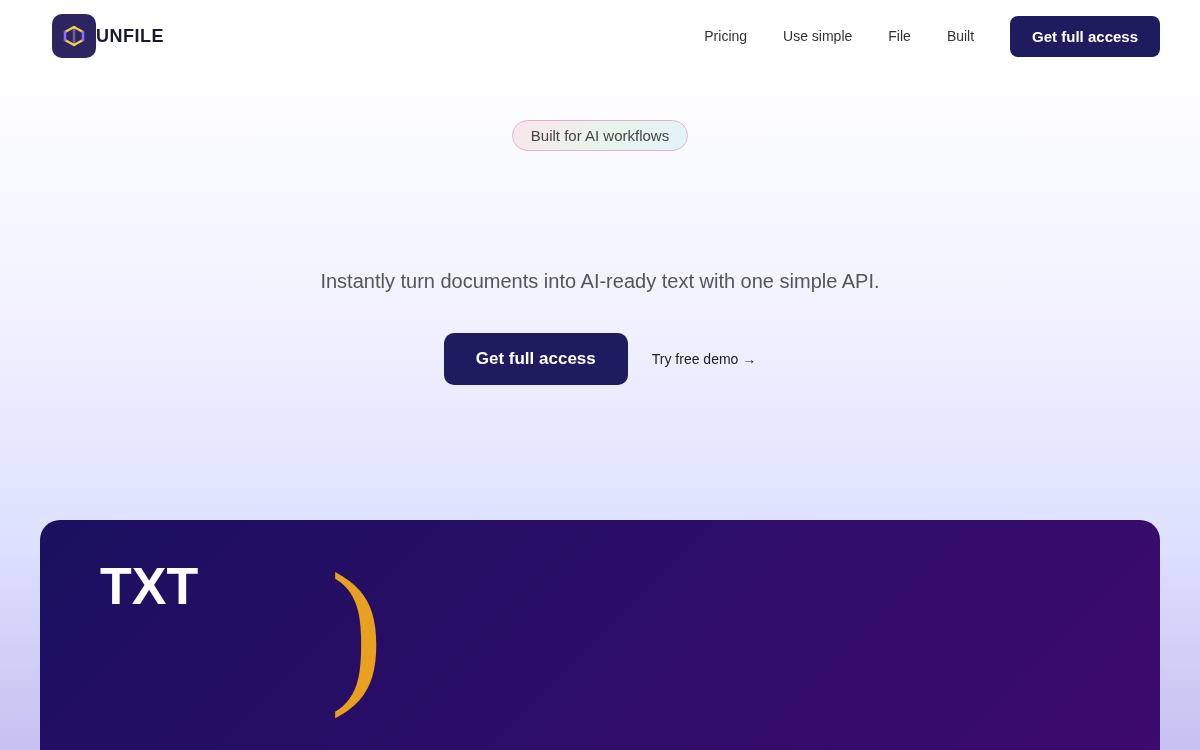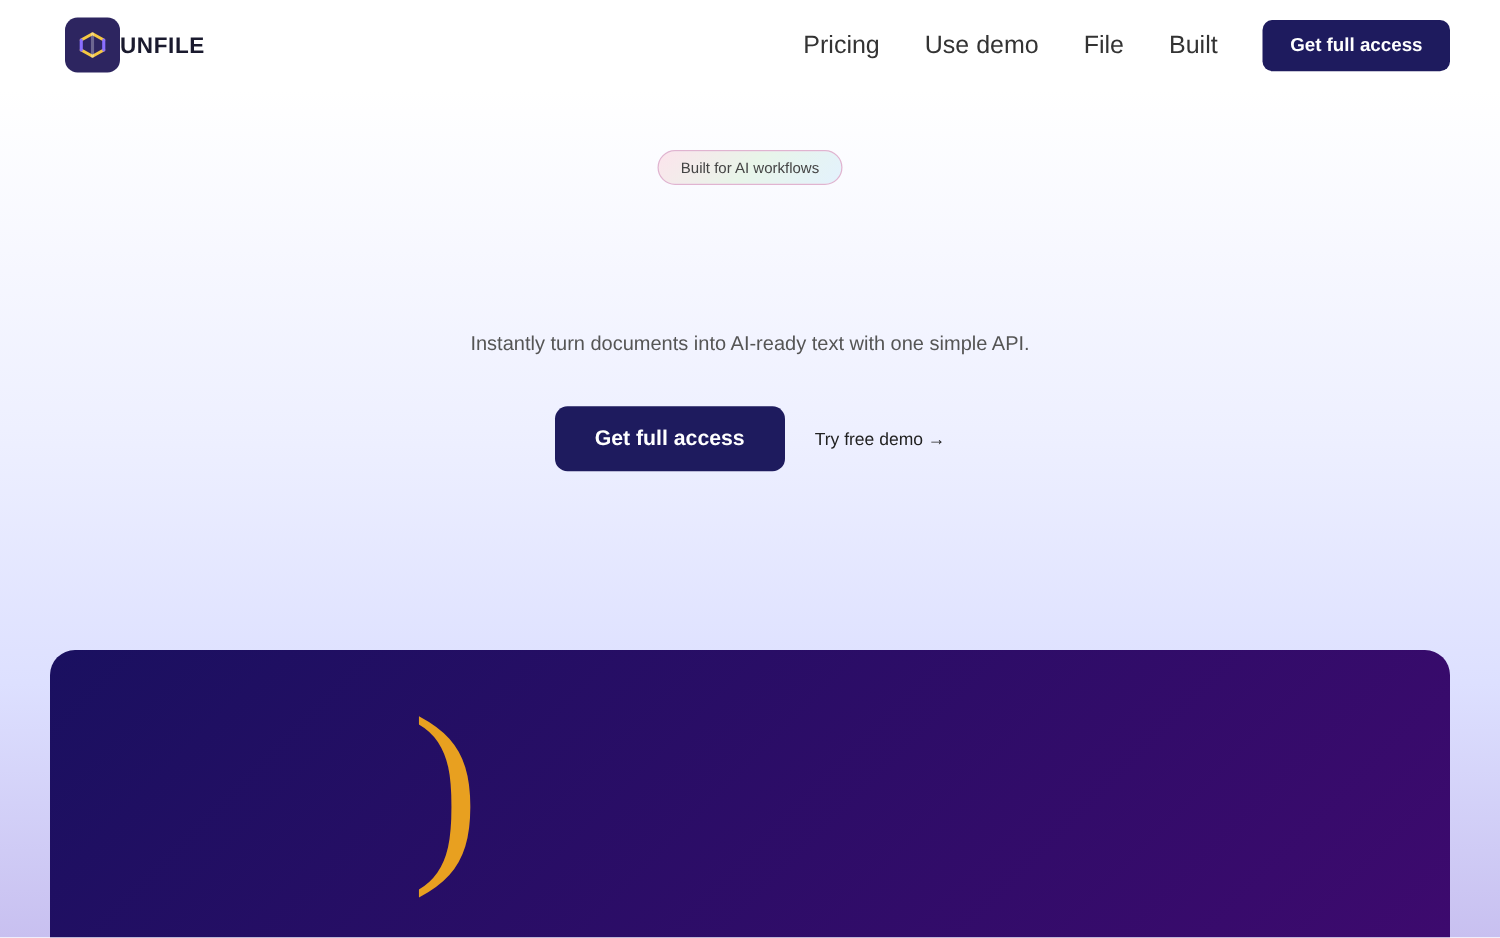--- a/index.html
+++ b/index.html
@@ -56,21 +56,21 @@
       letter-spacing: 0.5px;
     }
 
     nav {
       display: flex;
       align-items: center;
       gap: 36px;
     }
 
     .nav-link {
-      font-size: 20px;
+      font-size: 14px;
       color: #333;
       text-decoration: none;
       cursor: pointer;
     }
 
     .nav-cta {
       background: #1e1b5e;
       color: #ffffff;
       border: none;
       padding: 12px 22px;
@@ -89,38 +89,38 @@
       padding-top: 48px;
       position: relative;
       height: calc(750px - 72px);
     }
 
     .badge {
       background: linear-gradient(135deg, #fce4ec 0%, #e8f5e9 50%, #e3f2fd 100%);
       border: 1px solid #e0b4d0;
       border-radius: 20px;
       padding: 6px 18px;
-      font-size: 12px;
+      font-size: 15px;
       font-weight: 500;
       color: #444;
       margin-bottom: 32px;
     }
 
     .hero-headline {
       text-align: center;
       font-size: 58px;
       font-weight: 800;
       color: #111;
       line-height: 1.15;
       margin-bottom: 20px;
       letter-spacing: -1px;
     }
 
     .hero-sub {
-      font-size: 16px;
+      font-size: 20px;
       color: #555;
       margin-bottom: 40px;
       text-align: center;
     }
 
     .hero-buttons {
       display: flex;
       align-items: center;
       gap: 24px;
       margin-bottom: 60px;
@@ -201,21 +201,21 @@
         <path d="M4 9L4 17" stroke="#8b6fff" stroke-width="2.5" stroke-linecap="round"></path>
         <path d="M22 9L22 17" stroke="#8b6fff" stroke-width="2.5" stroke-linecap="round"></path>
         <path d="M13 4L13 22" stroke="#ffffff" stroke-width="2.5" stroke-linecap="round" opacity="0.3"></path>
       </svg>
     </div>
     <span class="logo-text">UNFILE</span>
   </div>
 
   <nav>
     <a class="nav-link">Pricing</a>
-    <a class="nav-link">Use demo</a>
+    <a class="nav-link">Use simple</a>
     <a class="nav-link">File</a>
     <a class="nav-link">Built</a>
     <button class="nav-cta">Get full access</button>
   </nav>
 </header>
 
 <section class="hero">
   <div class="badge">Built for AI workflows</div>
 
   <h1 class="hero-headline">
@@ -224,16 +224,17 @@
 
   <p class="hero-sub">Instantly turn documents into AI-ready text with one simple API.</p>
 
   <div class="hero-buttons">
     <button class="btn-primary">Get full access</button>
     <button class="btn-secondary">Try free demo →</button>
   </div>
 
   <div class="demo-card">
     <div class="demo-labels">
+      <span class="demo-label">TXT</span>
     </div>
     <span class="demo-bracket">)</span>
   </div>
 </section>
 
 </body></html>

